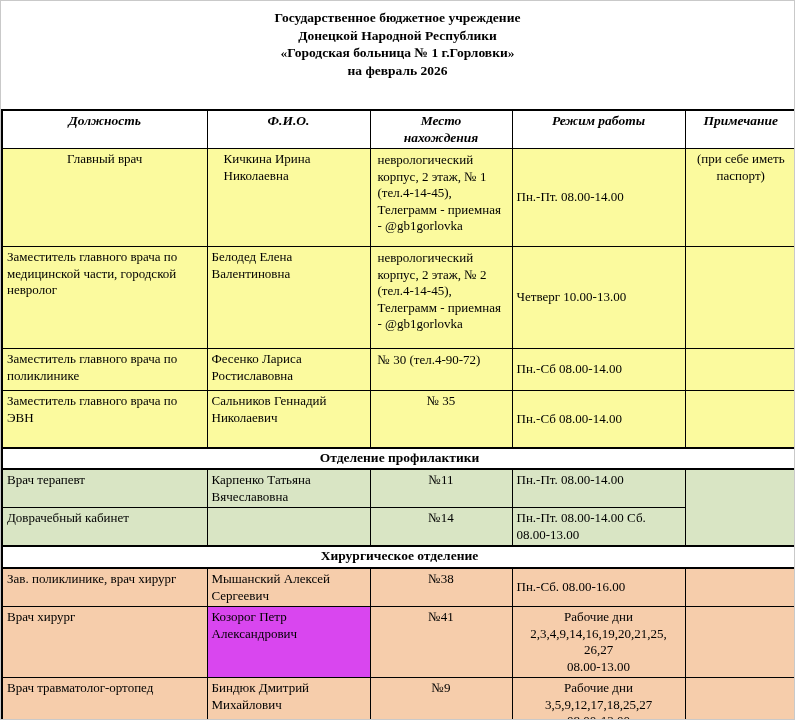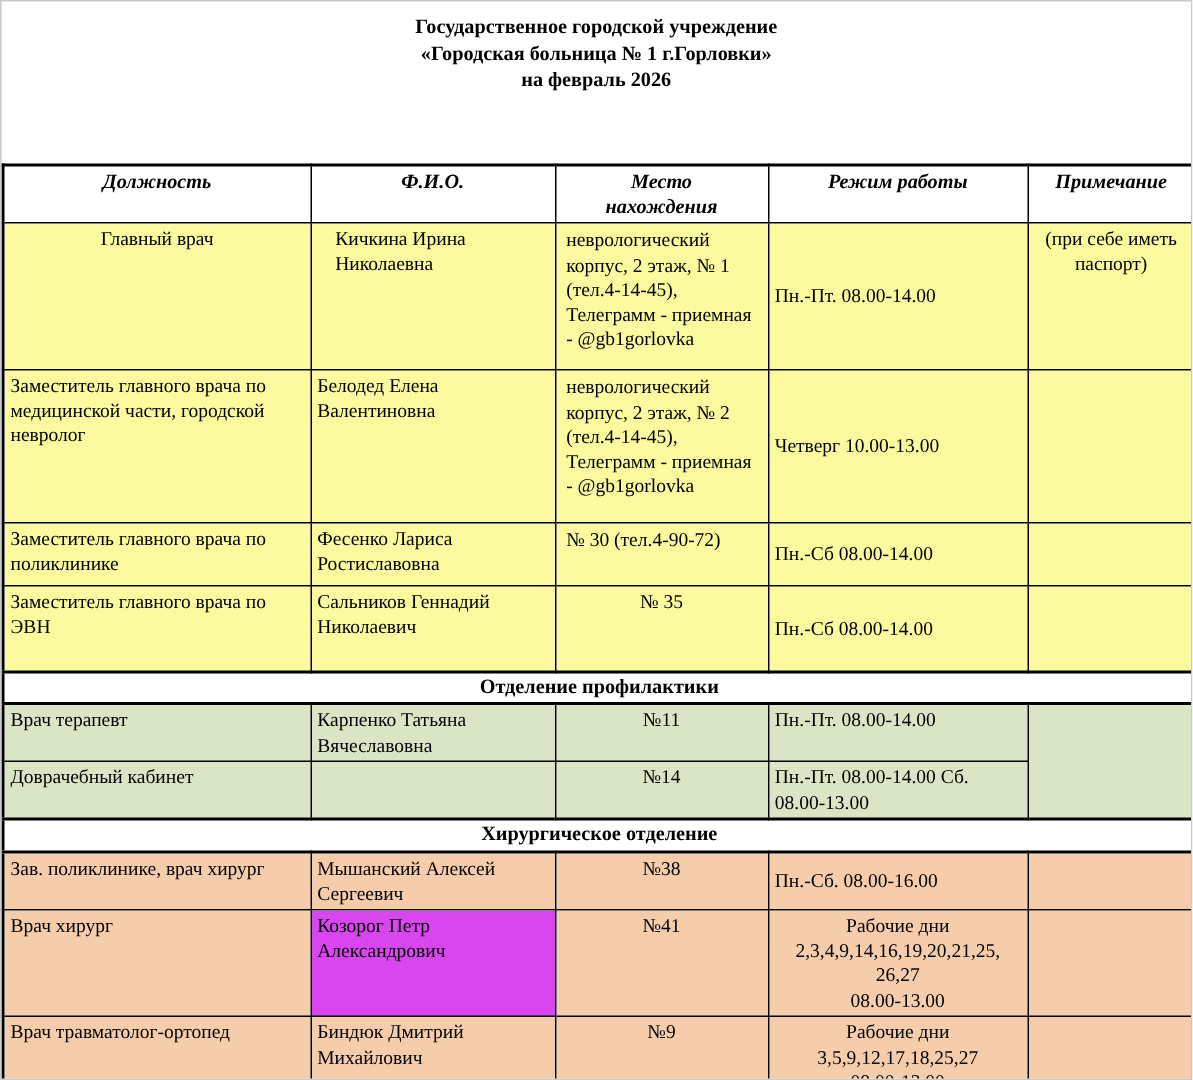--- a/index.html
+++ b/index.html
@@ -65,21 +65,22 @@
     border-bottom: 2px solid #000;
   }
   .sched-line { display: block; }
 </style>
 </head>
 <body>
 
 <div class="page">
 
   <div class="title-block">
-    <div>Государственное городской учреждение</div>
+    <div>Государственное бюджетное учреждение</div>
+    <div>Донецкой Народной Республики</div>
     <div>«Городская больница № 1 г.Горловки»</div>
     <div>на февраль 2026</div>
   </div>
 
   <table class="schedule">
     <colgroup>
       <col style="width:205px">
         <col style="width:163px">
         <col style="width:142px">
         <col style="width:173px">

